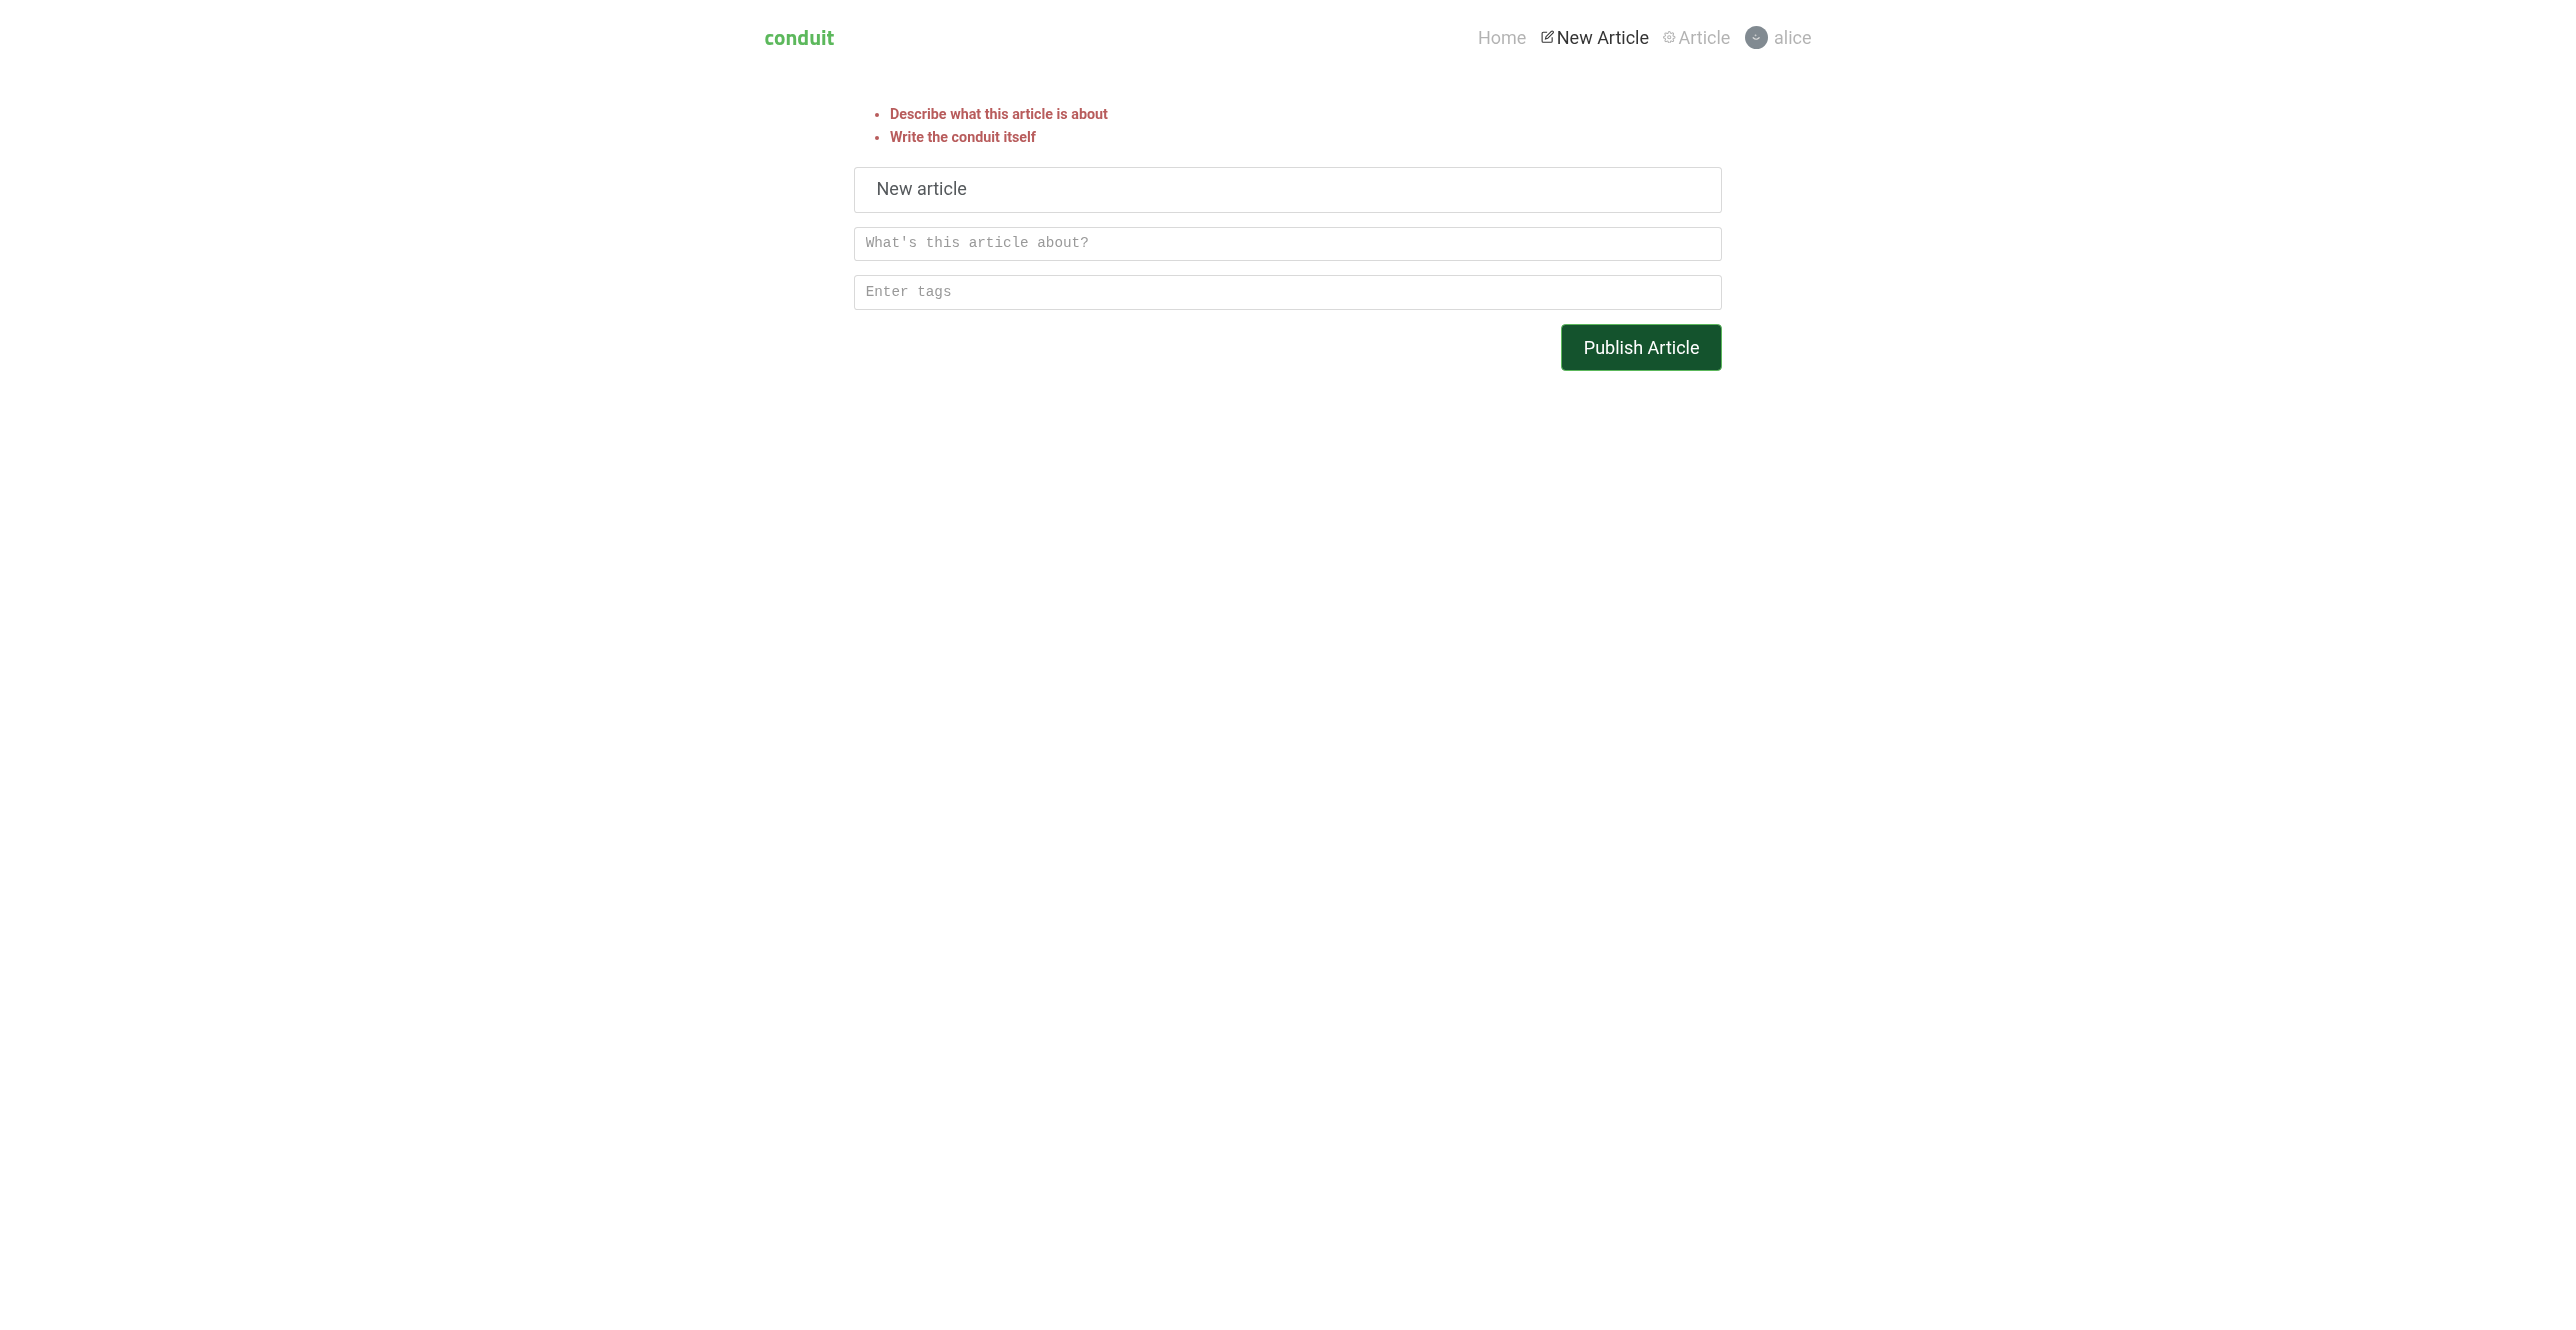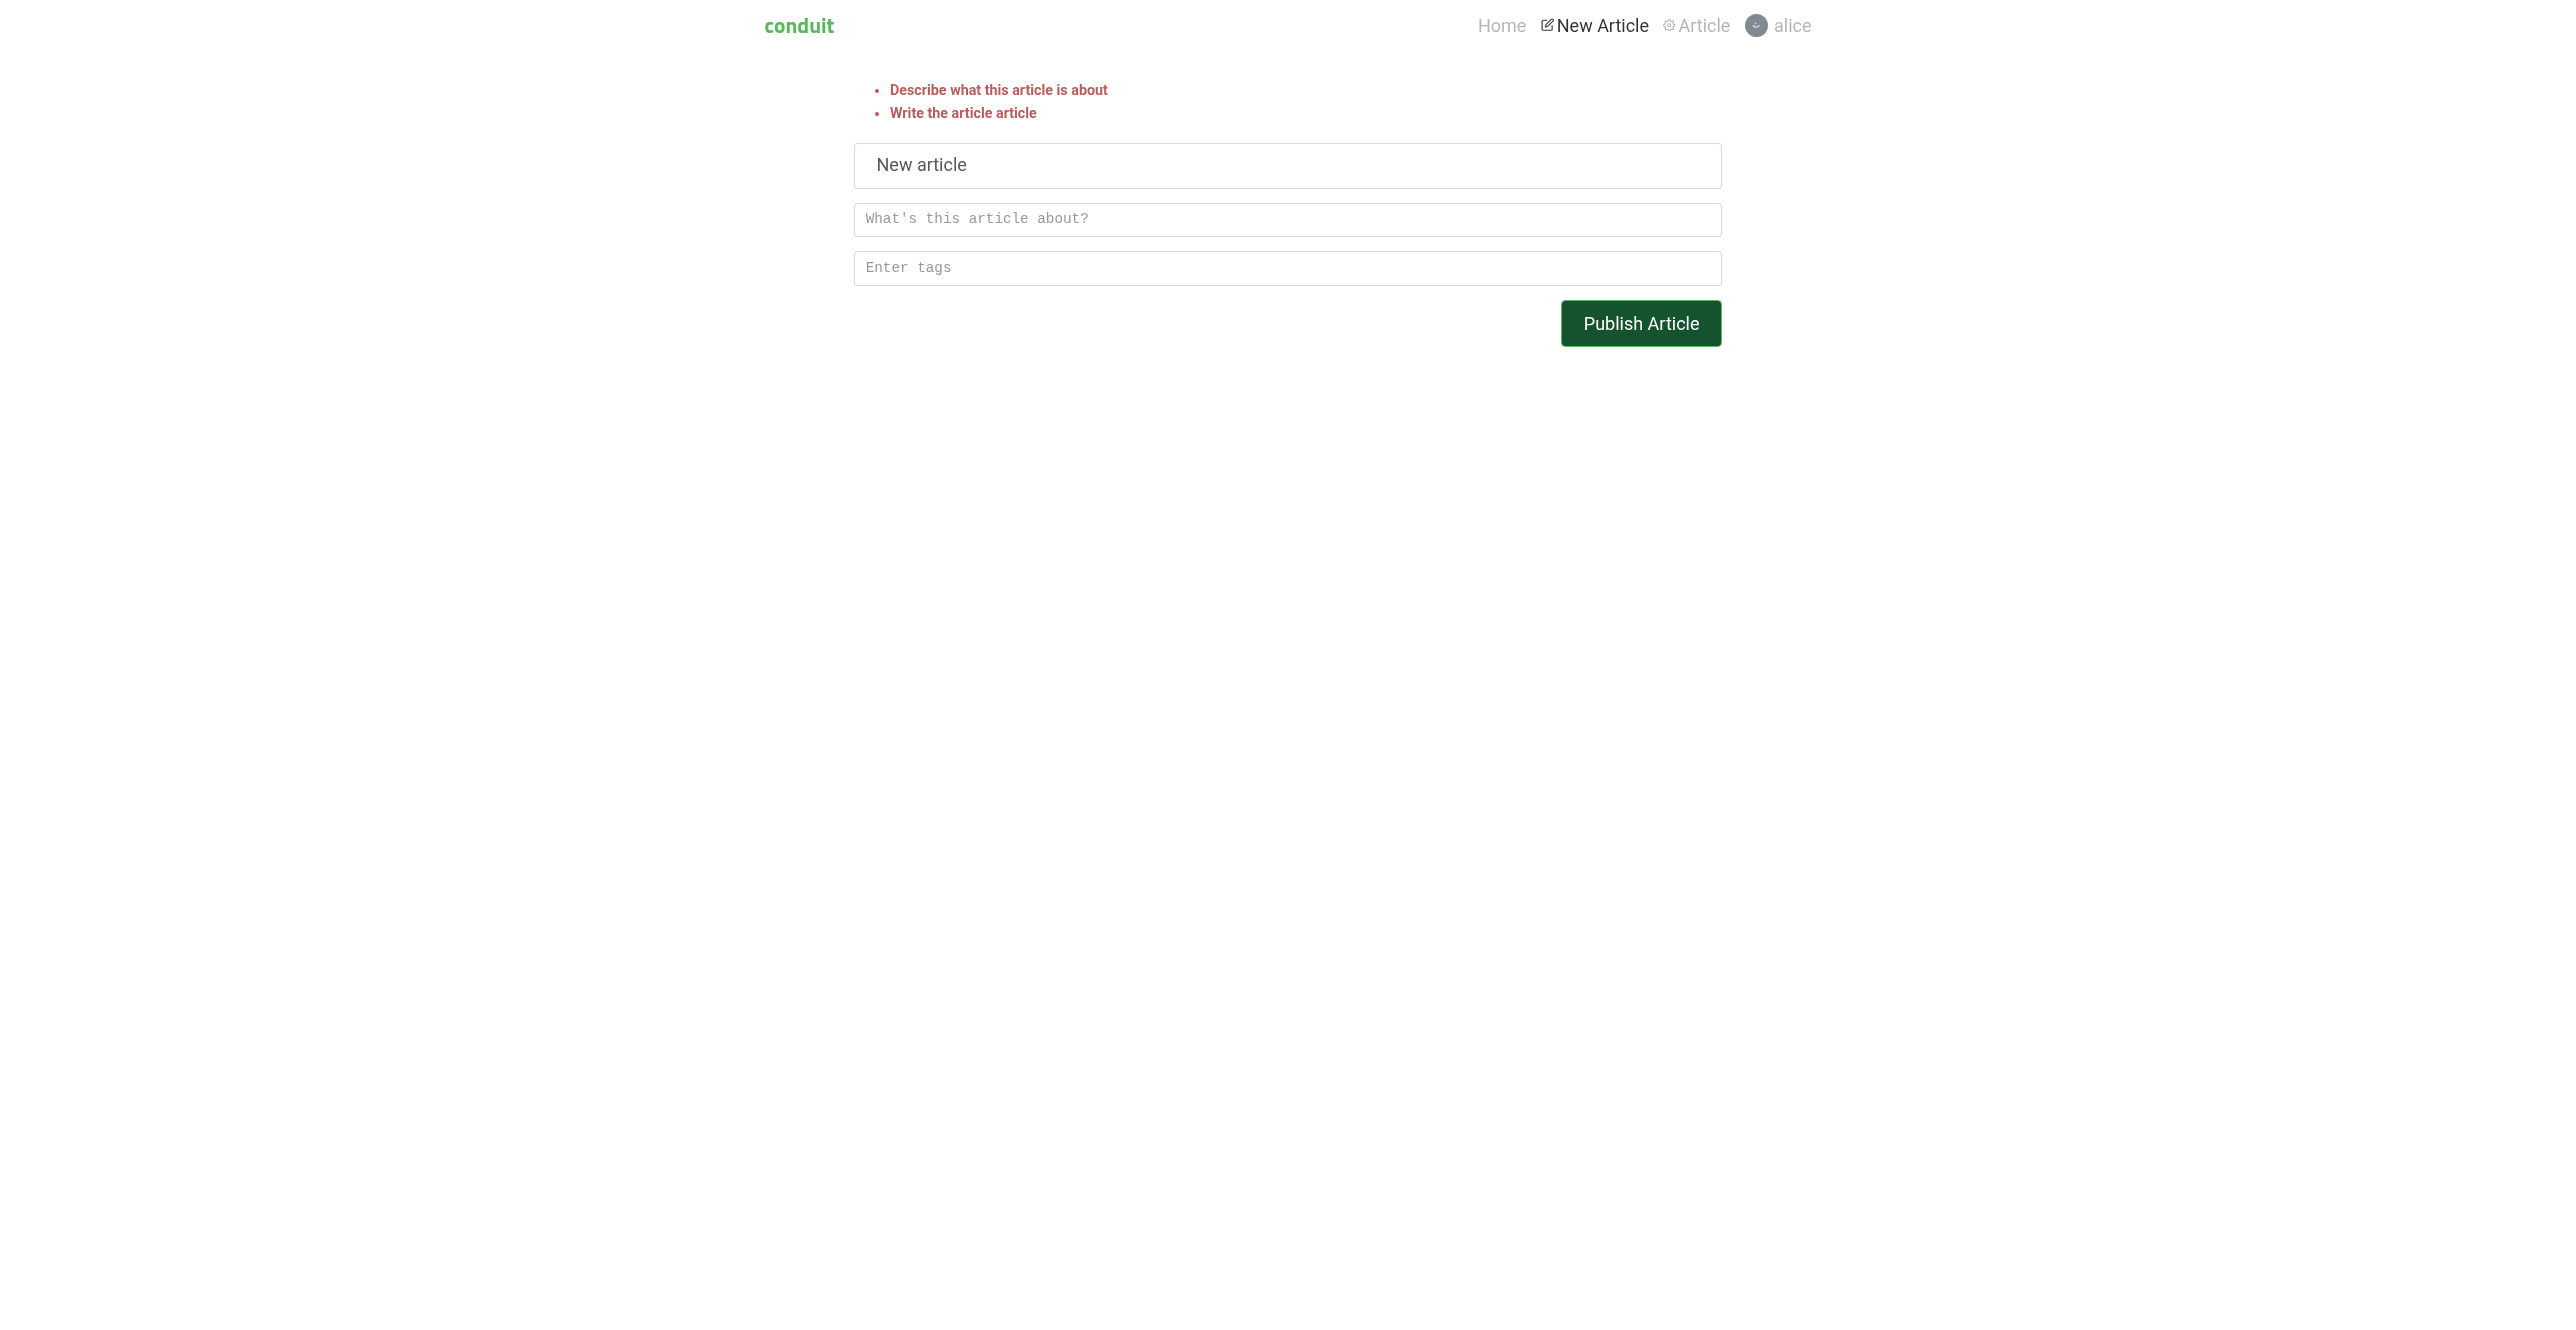--- a/index.html
+++ b/index.html
@@ -12,21 +12,21 @@
     color: #373a3c;
     background: #fff;
     font-size: 14.3px;
   }
   .navbar {
     display: flex;
     align-items: center;
     justify-content: space-between;
     padding: 7.2px 0;
     max-width: 1047px;
-    margin: 0 auto;
+    margin: 12px auto;
     height: 50px;
   }
   .navbar-brand {
     font-family: "Titillium Web", -apple-system, sans-serif;
     font-size: 21.5px;
     font-weight: 700;
     color: #5CB85C;
     text-decoration: none;
     padding-top: 0;
   }
@@ -168,21 +168,21 @@
         </span>
         <span>alice</span>
       </a>
     </li>
   </ul>
 </nav>
 
 <div class="container">
   <ul class="error-messages">
     <li>Describe what this article is about</li>
-    <li>Write the article article</li>
+    <li>Write the conduit itself</li>
   </ul>
 
   <form class="form-wrapper">
     <fieldset>
       <input type="text" class="form-control" value="New article" style="">
     </fieldset>
     <fieldset>
       <input type="text" class="form-control form-control-sm" placeholder="What's this article about?" style="">
     </fieldset>
     <fieldset>

